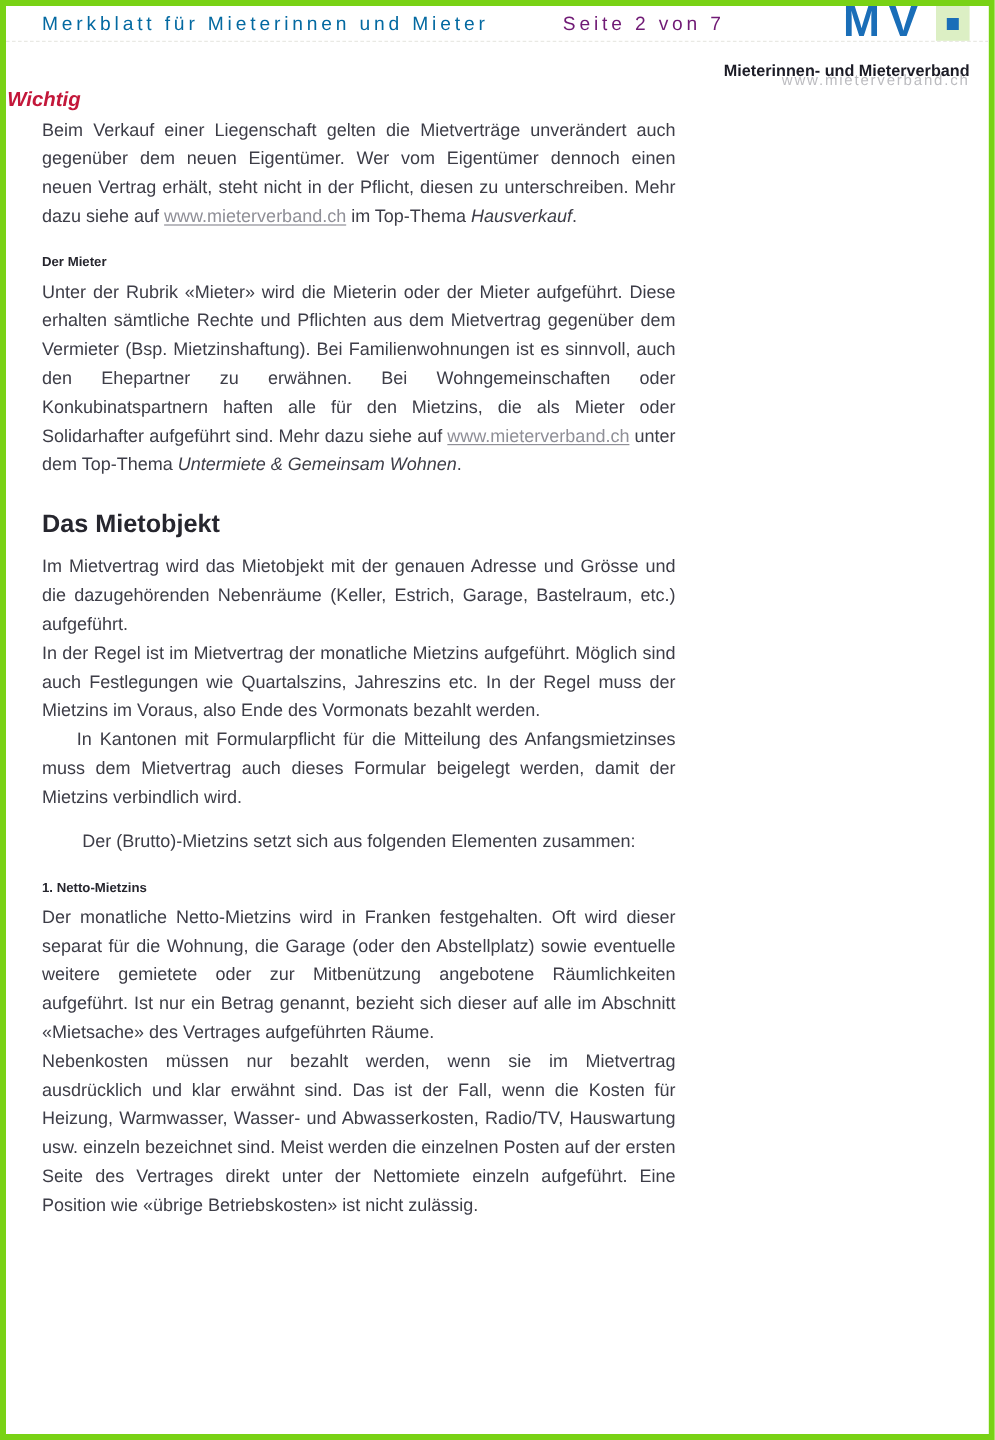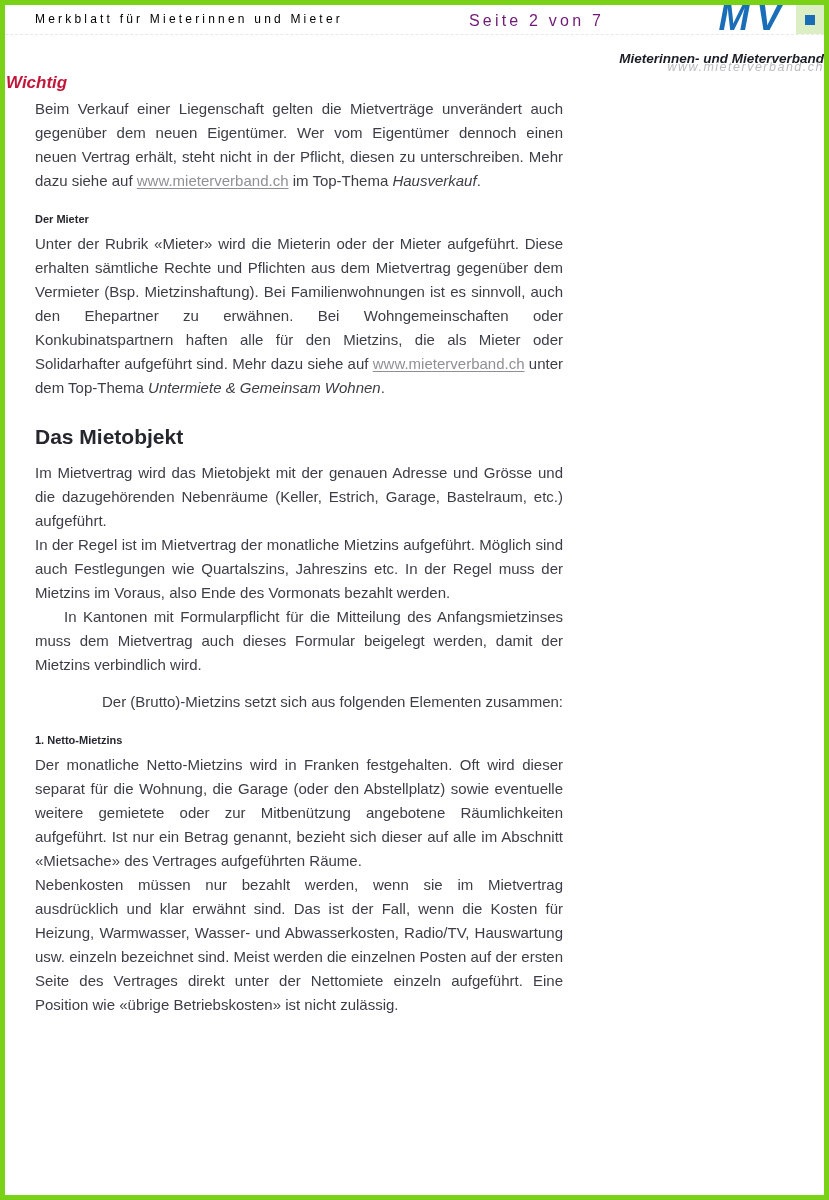--- a/index.html
+++ b/index.html
@@ -19,23 +19,23 @@
   }
   
   .header {
     position: relative;
     height: 92px;
   }
   .doc-title {
     position: absolute;
     left: 30px;
     top: 7px;
-    font-size: 12px;
+    font-size: 16px;
     letter-spacing: 3.2px;
-    color: #000000;
+    color: #0369a1;
     white-space: nowrap;
   }
   .page-indicator {
     position: absolute;
     left: 464px;
     top: 7px;
     font-size: 16px;
     letter-spacing: 3.2px;
     color: #701a75;
     white-space: nowrap;
@@ -43,24 +43,23 @@
   .header-rule {
     position: absolute;
     left: 0;
     top: 29px;
     width: 100%;
     border-top: 1px dashed #e9e9e4;
   }
   .logo {
     position: absolute;
     top: 0;
-    right: 0;
+    right: 16px;
     width: 230px;
     height: 92px;
-    font-style: italic;
   }
   .logo-letters {
     position: absolute;
     top: -8px;
     right: 36px;
     font-size: 37px;
     font-weight: bold;
     letter-spacing: 7px;
     color: #1a6eb8;
   }
@@ -125,21 +124,21 @@
   }
   .para-indent {
     margin: 0;
     text-align: justify;
     text-indent: 29px;
     hyphens: auto;
     -webkit-hyphens: auto;
   }
   .para-spaced {
     margin: 13px 0 0 0;
-    text-align: right;
+    text-align: center;
   }
   .h-small {
     margin: 14px 0 0 0;
     font-size: 11px;
     line-height: 25px;
     font-weight: bold;
     color: #26262e;
   }
   .h-large {
     margin: 24px 0 11px 0;

